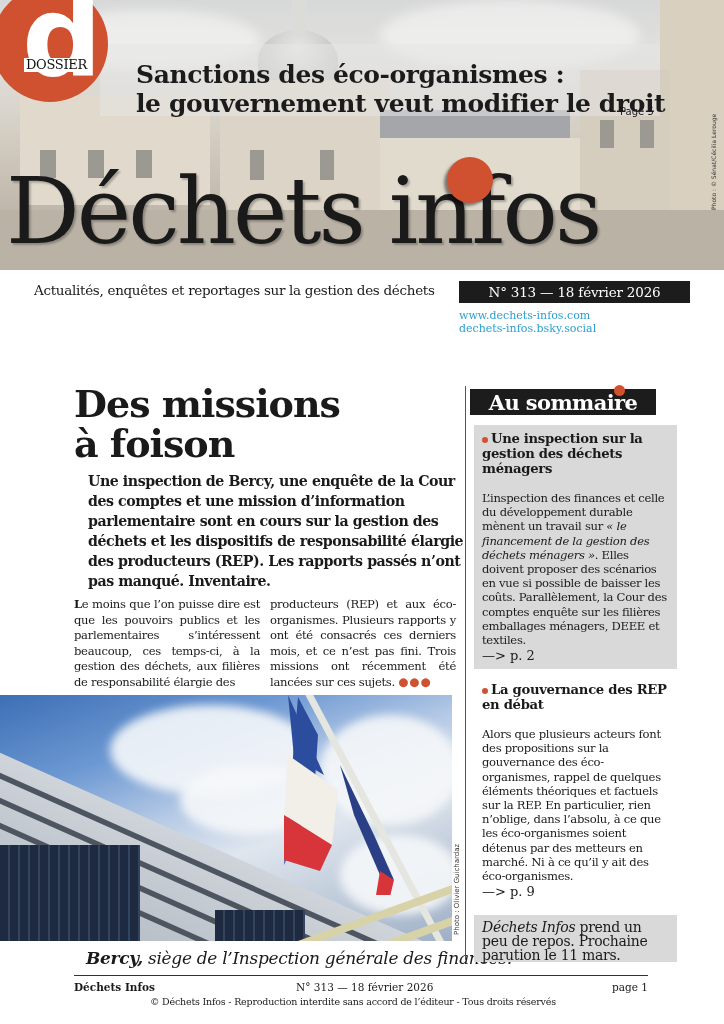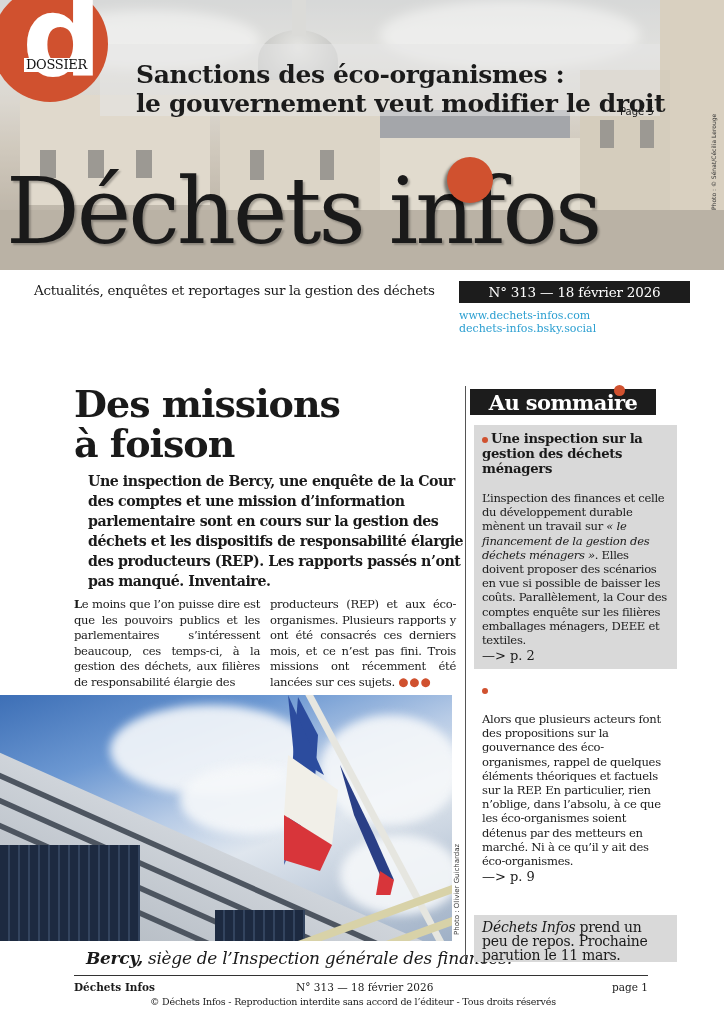--- a/index.html
+++ b/index.html
@@ -160,21 +160,21 @@
 <div class="abs som-title">Au sommaire</div>
 <div class="abs som-dot"></div>
 
 <div class="abs som-box grey box1">
   <div class="item-head"><span class="bullet"></span><span>Une inspection sur la gestion des déchets ménagers</span></div>
   <div class="item-body"><span>L’inspection des finances et celle du développement durable mènent un travail sur </span><i>« le financement de la gestion des déchets ménagers »</i><span>. Elles doivent proposer des scénarios en vue si possible de baisser les coûts. Parallèlement, la Cour des comptes enquête sur les filières emballages ménagers, DEEE et textiles.</span></div>
   <div class="item-ref">—&gt; p. 2</div>
 </div>
 
 <div class="abs som-box box2">
-  <div class="item-head"><span class="bullet"></span></div>
+  <div class="item-head"><span class="bullet"></span><span>La gouvernance des REP en débat</span></div>
   <div class="item-body">Alors que plusieurs acteurs font des propositions sur la gouvernance des éco-organismes, rappel de quelques éléments théoriques et factuels sur la REP. En particulier, rien n’oblige, dans l’absolu, à ce que les éco-organismes soient détenus par des metteurs en marché. Ni à ce qu’il y ait des éco-organismes.</div>
   <div class="item-ref">—&gt; p. 9</div>
 </div>
 
 <div class="abs som-box grey box3">
   <div class="note"><i>Déchets Infos</i><span> prend un peu de repos. Prochaine parution le 11 mars.</span></div>
 </div>
 
 <div class="abs frule"></div>
 <div class="abs f-left">Déchets Infos</div>

